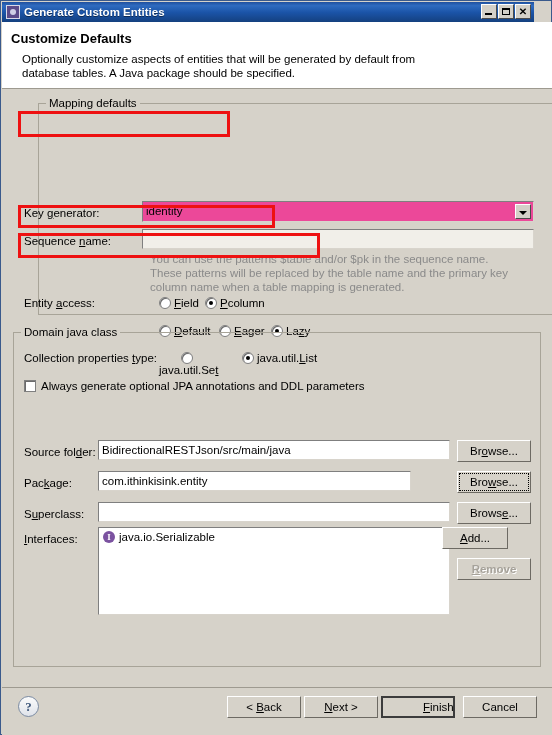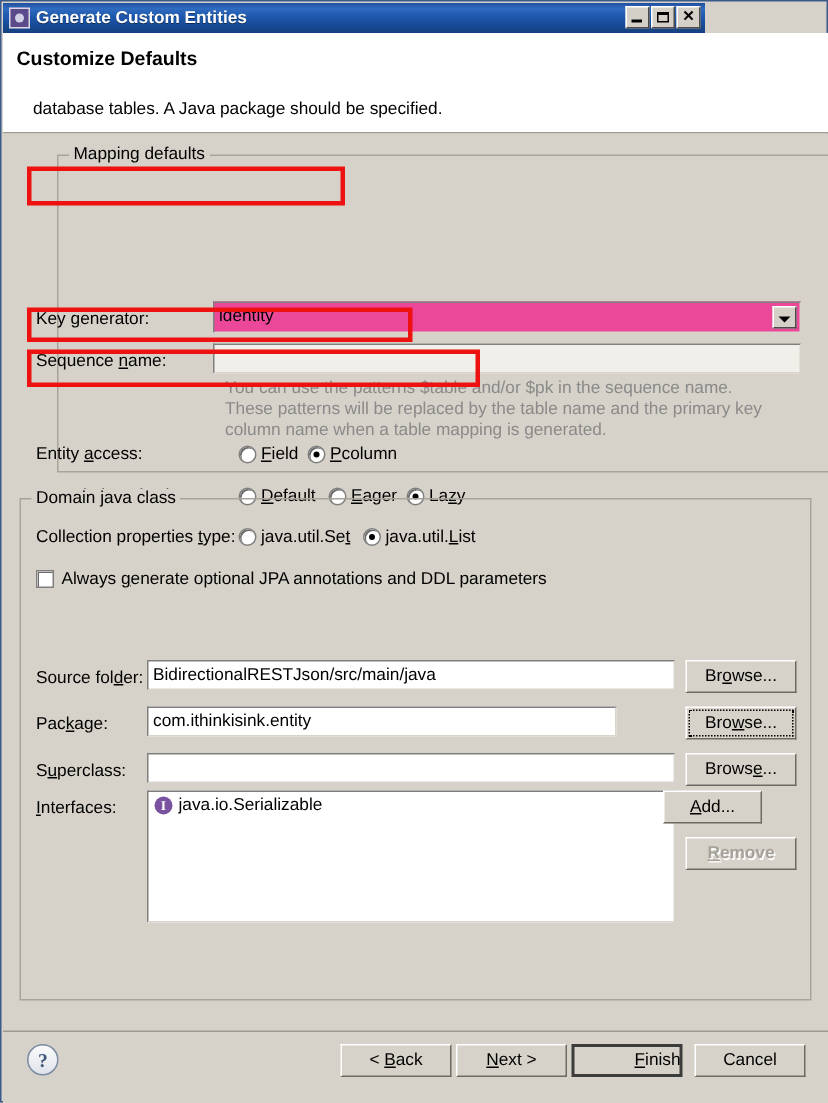--- a/index.html
+++ b/index.html
@@ -11,21 +11,21 @@
     -webkit-font-smoothing:none;
   }
   .dialog{
     position:absolute;left:0;top:0;width:552px;height:735px;
     box-sizing:border-box;
     border:1px solid #3a5a8c;
     background:#d6d2c9;
   }
   
   .titlebar{
-    position:absolute;left:1px;top:1px;width:468px;height:20px;
+    position:absolute;left:1px;top:1px;width:532px;height:20px;
     background:linear-gradient(to bottom,#1f4f9e 0%,#2f6bbf 18%,#1b54a8 52%,#14407f 100%);
     display:flex;align-items:center;
   }
   .title-icon{
     width:14px;height:14px;margin-left:4px;margin-right:4px;
     position:relative;flex:0 0 auto;
     background:#5b4b8a;border:1px solid #d8d8e8;box-sizing:border-box;
   }
   .title-icon:after{
     content:"";position:absolute;left:3px;top:3px;width:6px;height:6px;
@@ -155,21 +155,21 @@
         </span>
       <span class="tbtn tb-close">
           <span class="gl">✕</span>
         </span>
     </span>
   </div>
 
   <div class="header">
     <h1>Customize Defaults</h1>
     <p>
-      <br>
+      <span>Optionally customize aspects of entities that will be generated by default from</span><br>
       <span>database tables. A Java package should be specified.</span>
     </p>
   </div>
 
   <div class="body">
 
     <div class="group" id="grp-mapping">
       <span class="legend">Mapping defaults</span>
     </div>
 
@@ -204,21 +204,21 @@
     <span class="radio" style="left:217px;top:236px;">
         <span class="dot"></span>
         <span><span></span><u>E</u><span>ager</span></span>
       </span>
     <span class="radio on" style="left:269px;top:236px;">
         <span class="dot"></span>
         <span><span>La</span><u>z</u><span>y</span></span>
       </span>
 
     <span class="lbl" style="left:22px;top:263px;"><span>Collection properties </span><u>t</u><span>ype:</span></span>
-    <span class="radio" style="left:157px;top:263px;">
+    <span class="radio" style="left:157px;top:263px;flex-direction:column;">
         <span class="dot"></span>
         <span><span>java.util.Se</span><u>t</u><span></span></span>
       </span>
     <span class="radio on" style="left:240px;top:263px;">
         <span class="dot"></span>
         <span><span>java.util.</span><u>L</u><span>ist</span></span>
       </span>
 
     <span class="check" style="left:22px;top:291px;">
         <span class="box"></span>

